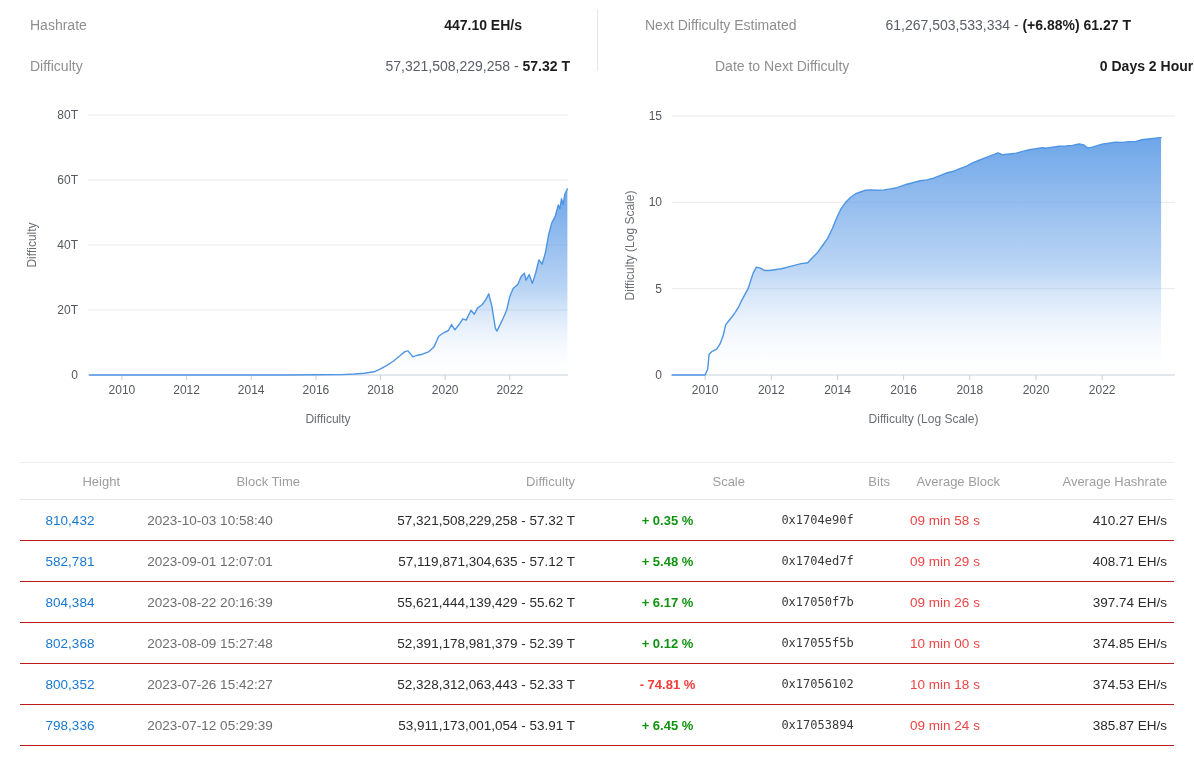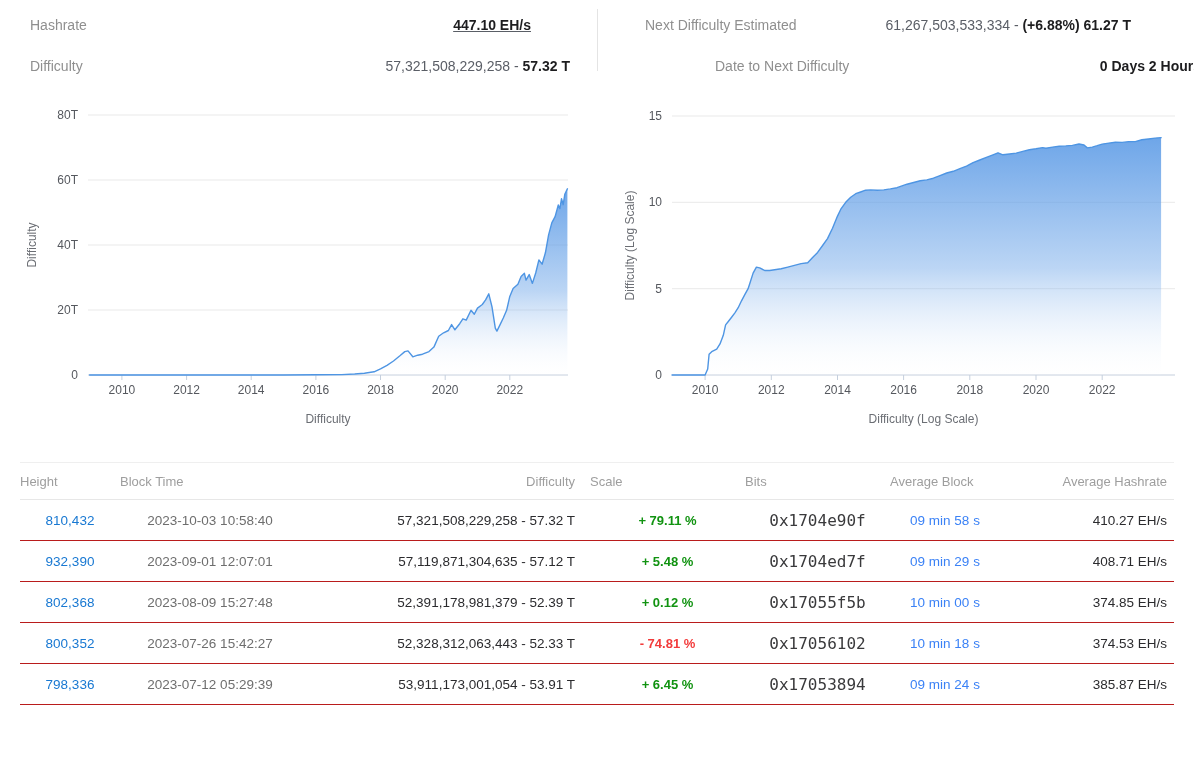--- a/index.html
+++ b/index.html
@@ -22,45 +22,45 @@
   .charts{position:absolute;top:100px;left:0;width:1194px;height:350px;}
   .chart{position:absolute;top:0;margin:0;padding:0;}
   .chart svg text{font-family:"Liberation Sans",sans-serif;}
   .chart svg .tick{font-size:12px;fill:#55585e;}
   .chart svg .axis-title{font-size:12px;fill:#6b6e74;}
 
   
   .tablewrap{position:absolute;top:462px;left:20px;width:1154px;}
   table{border-collapse:collapse;table-layout:fixed;width:1154px;font-size:13.5px;}
   thead tr{border-top:1px solid #efefef;border-bottom:1px solid #e7e7e7;}
-  th{height:36px;font-weight:400;font-size:13px;color:#9e9e9e;text-align:left;padding:0;}
+  th{height:36px;font-weight:400;font-size:13px;color:#9e9e9e;text-align:right;padding:0;}
   tbody tr{border-bottom:1px solid #b91c1c;}
   td{height:40px;padding:0;text-align:center;white-space:nowrap;}
   th.r,td.r{text-align:right;}
   td.c-difficulty,th.c-difficulty{padding-right:15px;}
   td.c-avghash,th.c-avghash{padding-right:7px;}
   td.c-height a{color:var(--link,#1878d2);text-decoration:none;cursor:pointer;}
   td.c-time{color:#6e6e6e;}
   td.c-difficulty{color:#2b2b2e;}
   td.c-change{font-weight:700;font-size:13px;}
   td.c-change.up{color:var(--green,#119311);}
   td.c-change.down{color:var(--red,#f23b3b);}
-  td.c-bits{font-family:"DejaVu Sans Mono","Liberation Mono",monospace;font-size:16px;color:#3a3a3c;}
-  td.c-avgblock{color:#3b82f6;}
+  td.c-bits{font-family:"DejaVu Sans Mono","Liberation Mono",monospace;font-size:12px;color:#3a3a3c;}
+  td.c-avgblock{color:#ef4444;}
   td.c-avghash{color:#2b2b2e;}
 </style>
 </head>
 <body>
 
 <div class="page">
 
   <div class="stats">
     <div class="stat-row" style="left:30px;top:14px;width:540px;">
       <span class="lbl">Hashrate</span>
-      <span class="val" style="position:absolute;right:39px;text-decoration:underline;"><span></span><b>447.10 EH/s</b></span>
+      <span class="val" style="position:absolute;right:48px;"><span></span><b>447.10 EH/s</b></span>
     </div>
     <div class="stat-row" style="left:30px;top:55px;width:540px;">
       <span class="lbl">Difficulty</span>
       <span class="val" style="position:absolute;right:0;"><span>57,321,508,229,258 - </span><b>57.32 T</b></span>
     </div>
     <div class="stat-divider"></div>
     <div class="stat-row" style="left:645px;top:14px;width:486px;">
       <span class="lbl">Next Difficulty Estimated</span>
       <span class="val" style="position:absolute;right:0;"><span>61,267,503,533,334 - </span><b>(+6.88%) 61.27 T</b></span>
     </div>
@@ -169,33 +169,42 @@
           <th>Bits</th>
           <th>Average Block</th>
           <th class="r c-avghash">Average Hashrate</th>
         </tr>
       </thead>
       <tbody id="table-body">
           <tr>
             <td class="c-height"><a>810,432</a></td>
             <td class="c-time">2023-10-03 10:58:40</td>
             <td class="c-difficulty r">57,321,508,229,258 - 57.32 T</td>
-            <td class="c-change up">+ 79.11 %</td>
+            <td class="c-change up">+ 0.35 %</td>
             <td class="c-bits">0x1704e90f</td>
             <td class="c-avgblock">09 min 58 s</td>
             <td class="c-avghash r">410.27 EH/s</td>
           </tr>
           <tr>
-            <td class="c-height"><a>932,390</a></td>
+            <td class="c-height"><a>582,781</a></td>
             <td class="c-time">2023-09-01 12:07:01</td>
             <td class="c-difficulty r">57,119,871,304,635 - 57.12 T</td>
             <td class="c-change up">+ 5.48 %</td>
             <td class="c-bits">0x1704ed7f</td>
             <td class="c-avgblock">09 min 29 s</td>
             <td class="c-avghash r">408.71 EH/s</td>
+          </tr>
+          <tr>
+            <td class="c-height"><a>804,384</a></td>
+            <td class="c-time">2023-08-22 20:16:39</td>
+            <td class="c-difficulty r">55,621,444,139,429 - 55.62 T</td>
+            <td class="c-change up">+ 6.17 %</td>
+            <td class="c-bits">0x17050f7b</td>
+            <td class="c-avgblock">09 min 26 s</td>
+            <td class="c-avghash r">397.74 EH/s</td>
           </tr>
           <tr>
             <td class="c-height"><a>802,368</a></td>
             <td class="c-time">2023-08-09 15:27:48</td>
             <td class="c-difficulty r">52,391,178,981,379 - 52.39 T</td>
             <td class="c-change up">+ 0.12 %</td>
             <td class="c-bits">0x17055f5b</td>
             <td class="c-avgblock">10 min 00 s</td>
             <td class="c-avghash r">374.85 EH/s</td>
           </tr>

